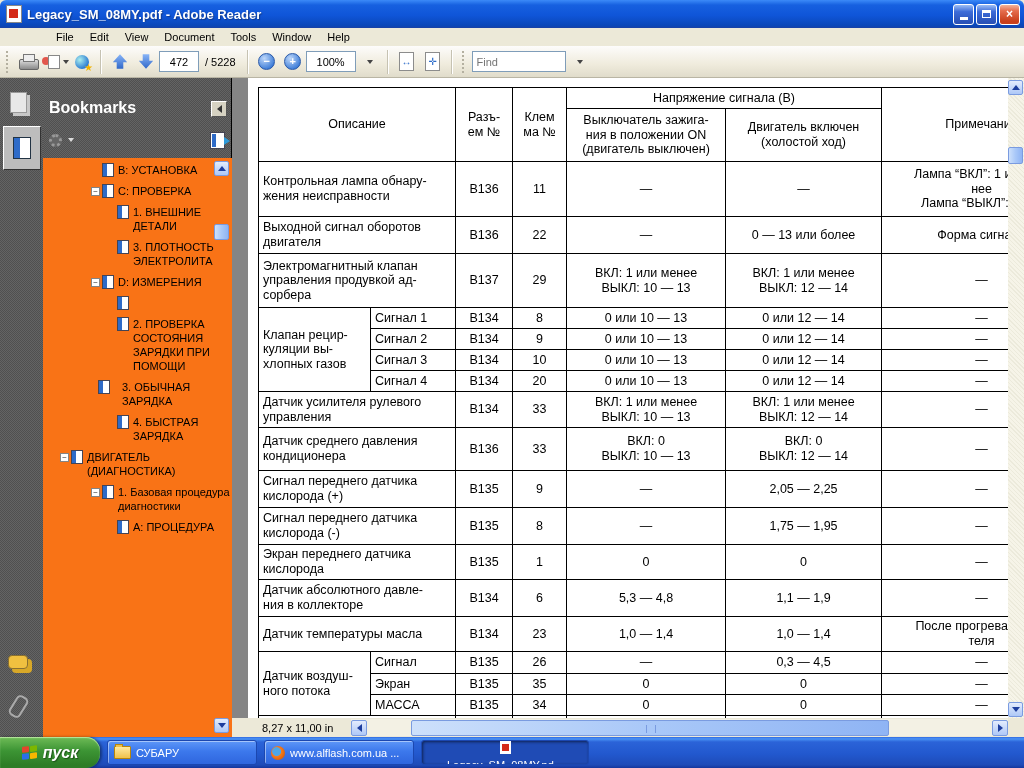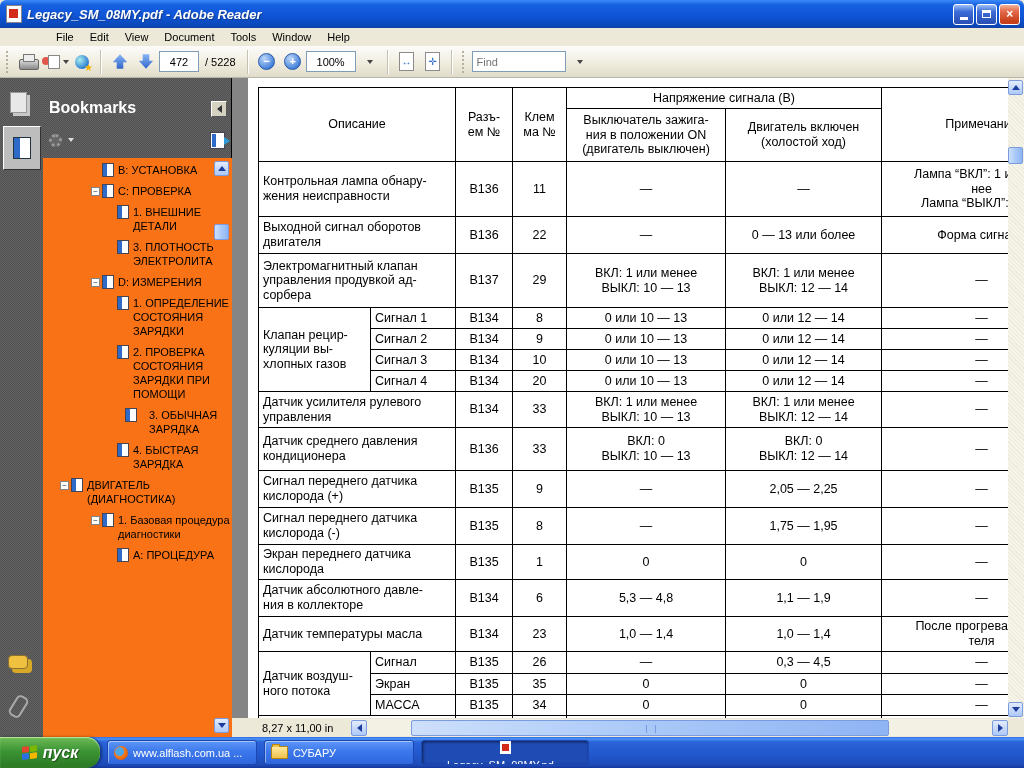--- a/index.html
+++ b/index.html
@@ -1,21 +1,21 @@
 <!DOCTYPE html>
 <html><head>
 <meta charset="utf-8">
 <style>
   html,body{margin:0;padding:0;background:#444;}
   #screen{position:relative;width:1024px;height:768px;overflow:hidden;
     font-family:"Liberation Sans",sans-serif;font-size:11px;color:#000;background:#ECE9D8;}
   
   #titlebar{position:absolute;left:0;top:0;width:1024px;height:28px;
     background:linear-gradient(#3b8af8,#1660e0 18%,#0f55d8 55%,#0a47b8 92%,#1941a5 100%);
-    border-radius:6px 6px 0 0;display:flex;align-items:center;padding:0 4px;box-sizing:border-box;font-style:italic;}
+    border-radius:6px 6px 0 0;display:flex;align-items:center;padding:0 4px;box-sizing:border-box;}
   .pdf-ico{width:14px;height:16px;background:#fff;border:1px solid #888;position:relative;margin:0 5px 0 2px;flex:0 0 auto;}
   .pdf-ico:before{content:"";position:absolute;left:2px;top:3px;width:9px;height:9px;background:#d42a19;}
   #titlebar .title{color:#fff;font-weight:bold;font-size:13px;text-shadow:1px 1px 1px #123a8a;flex:1;white-space:nowrap;overflow:hidden;}
   .winbtn{width:21px;height:21px;margin-left:2px;border:1px solid #fff;border-radius:3px;color:#fff;
     display:flex;align-items:center;justify-content:center;font-size:12px;font-weight:bold;box-sizing:border-box;
     background:linear-gradient(#9cbef5,#3d6cd8 35%,#2a52b8 90%);}
   .winbtn.close{background:linear-gradient(#f2b39a,#e56e4e 30%,#c93f1b 85%);}
   .glyph-min{width:8px;height:3px;background:#fff;margin-top:9px;}
   .glyph-max{width:9px;height:8px;border:1px solid #fff;border-top:3px solid #fff;box-sizing:border-box;}
   
@@ -230,28 +230,27 @@
         <div class="tree-item" style="padding-left: 46px;">
           <div class="exp-slot">
             <div class="minusbox">−</div>
           </div>
           <div class="bm-ico"></div>
           <div class="tree-label">D: ИЗМЕРЕНИЯ</div>
         </div>
         <div class="tree-item" style="padding-left: 61px;">
           <div class="exp-slot"></div>
           <div class="bm-ico"></div>
-          <div class="tree-label">1. ОПРЕДЕЛЕНИЕ СОСТОЯНИЯ ЗАРЯДКИ</div>
         </div>
         <div class="tree-item" style="padding-left: 61px;">
           <div class="exp-slot"></div>
           <div class="bm-ico"></div>
           <div class="tree-label">2. ПРОВЕРКА СОСТОЯНИЯ ЗАРЯДКИ ПРИ ПОМОЩИ</div>
         </div>
-        <div class="tree-item" style="padding-left: 61px; gap: 8px;">
+        <div class="tree-item" style="padding-left: 34px; gap: 8px;">
           <div class="exp-slot"></div>
           <div class="bm-ico"></div>
           <div class="tree-label">3. ОБЫЧНАЯ ЗАРЯДКА</div>
         </div>
         <div class="tree-item" style="padding-left: 61px;">
           <div class="exp-slot"></div>
           <div class="bm-ico"></div>
           <div class="tree-label">4. БЫСТРАЯ ЗАРЯДКА</div>
         </div>
         <div class="tree-item" style="padding-left: 15px;">
@@ -518,26 +517,26 @@
       <div class="flag">
         <i style="background:#e4452c"></i>
           <i style="background:#7db700"></i>
           <i style="background:#2a6fe8"></i>
           <i style="background:#f8b700"></i>
       </div>
       <span>пуск</span>
     </div>
     <div id="taskbuttons" style="display:flex;align-items:center">
         <div class="task-btn">
+          <div class="folder-ico"></div>
+          <span>СУБАРУ</span>
+        </div>
+        <div class="task-btn">
           <div class="ff-ico"></div>
           <span>www.alflash.com.ua ...</span>
-        </div>
-        <div class="task-btn">
-          <div class="folder-ico"></div>
-          <span>СУБАРУ</span>
         </div>
         <div class="task-btn active">
           <div class="pdf-task"></div>
           <span>Legacy_SM_08MY.pd...</span>
         </div>
       </div>
   </div>
 
 </div>
 

